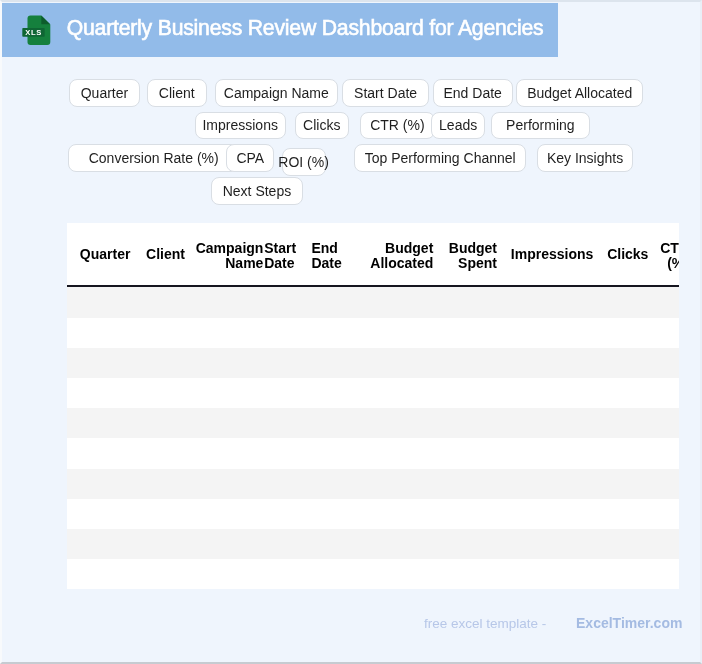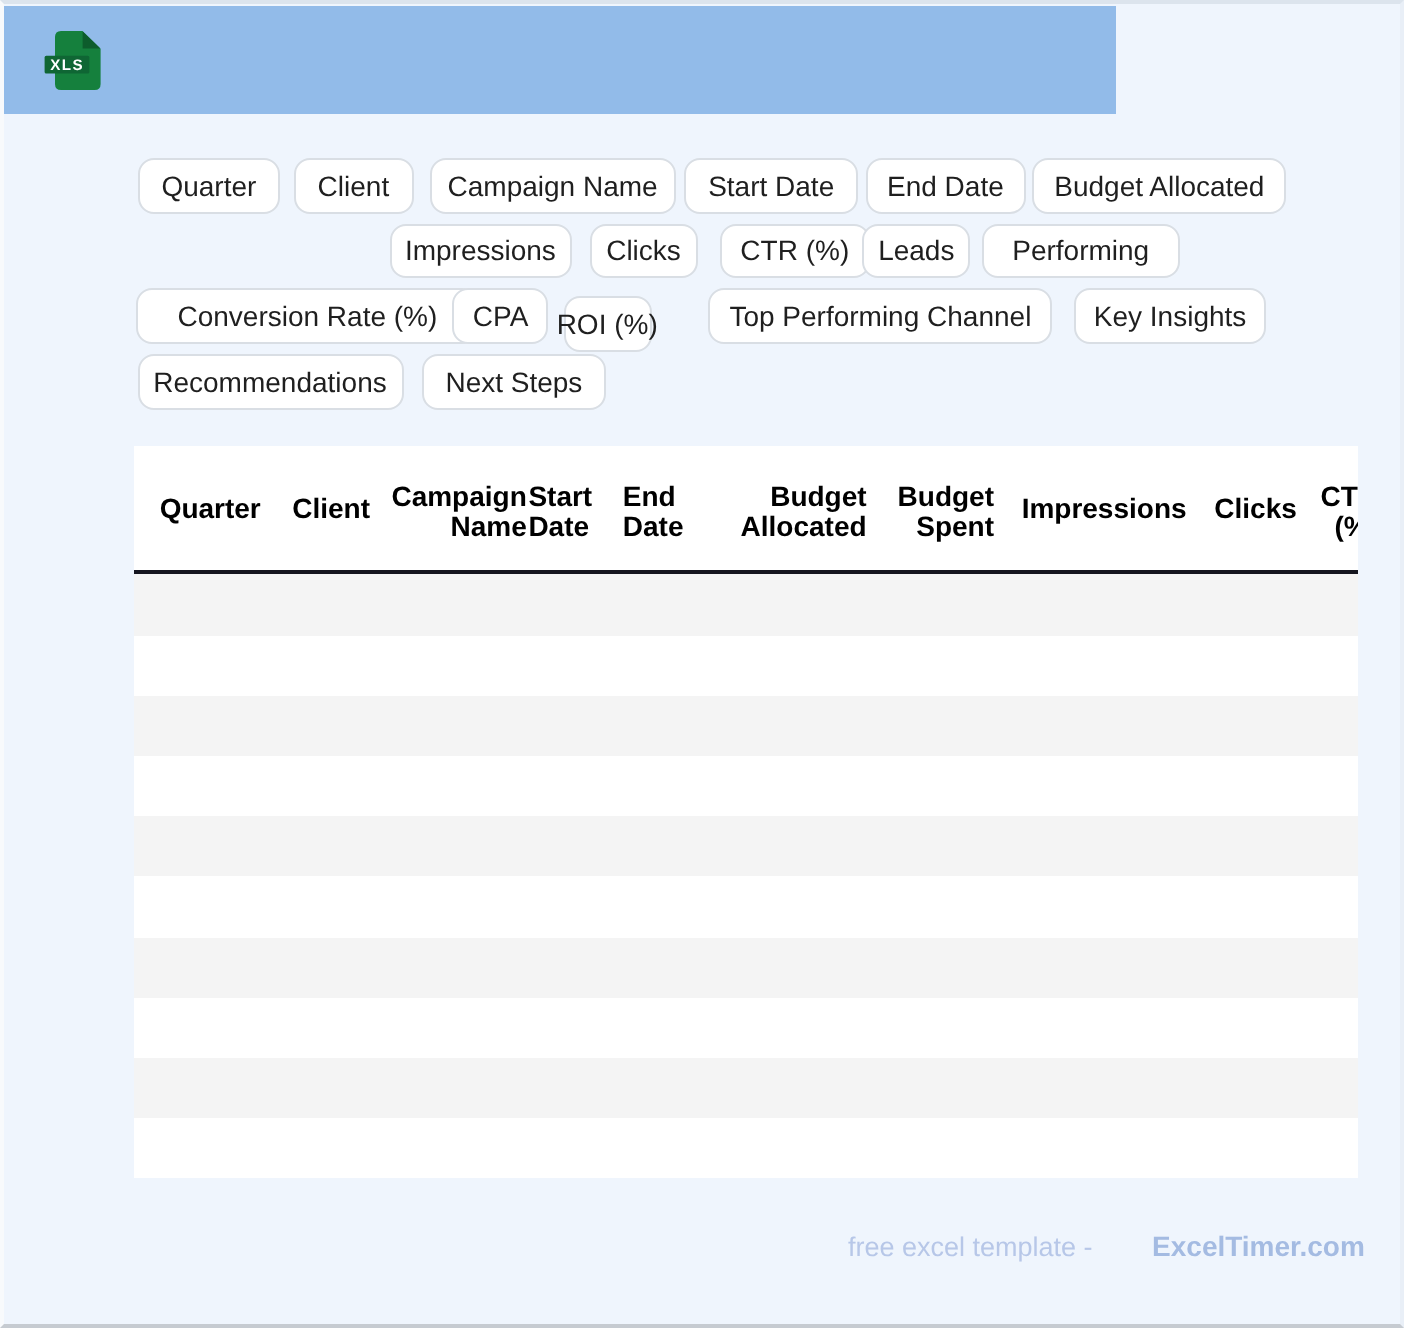--- a/index.html
+++ b/index.html
@@ -48,20 +48,21 @@
 </head>
 <body>
 <div class="page">
   <div class="topbar">
     <svg width="29" height="31" viewBox="0 0 29 31">
       <path d="M5.5 3.5 Q5.5 0.5 8.5 0.5 L19.2 0.5 L28.3 9.4 L28.3 27 Q28.3 30 25.3 30 L8.5 30 Q5.5 30 5.5 27 Z" fill="#15803d"></path>
       <path d="M19.3 0.6 L28.2 9.3 L19.3 9.3 Z" fill="#0d5c2c"></path>
       <rect x="0.3" y="12.9" width="22.4" height="8.9" rx="0.8" fill="#0f6634"></rect>
       <text x="11.6" y="19.9" fill="#ffffff" font-size="7.6" font-weight="700" font-family="Liberation Sans" letter-spacing="0.7" text-anchor="middle">XLS</text>
     </svg>
+    <div class="title">Quarterly Business Review Dashboard for Agencies</div>
   </div>
 
   <div class="chip" style="left:66.7px;top:77px;width:71.5px">Quarter</div>
   <div class="chip" style="left:144.8px;top:77px;width:59.8px">Client</div>
   <div class="chip" style="left:212.5px;top:77px;width:123.6px">Campaign Name</div>
   <div class="chip" style="left:340.1px;top:77px;width:87px">Start Date</div>
   <div class="chip" style="left:430.5px;top:77px;width:80.4px">End Date</div>
   <div class="chip" style="left:514.2px;top:77px;width:127px">Budget Allocated</div>
 
   <div class="chip" style="left:192.7px;top:109.7px;width:91px">Impressions</div>
@@ -69,21 +70,20 @@
   <div class="chip" style="left:357.9px;top:109.7px;width:75px">CTR (%)</div>
   <div class="chip" style="left:429.4px;top:109.7px;width:53.5px">Leads</div>
   <div class="chip" style="left:488.6px;top:109.7px;width:99.5px">Performing</div>
 
   <div class="chip" style="left:66.2px;top:142.4px;width:171px">Conversion Rate (%)</div>
   <div class="chip" style="left:224.1px;top:142.4px;width:48.4px">CPA</div>
   <div class="chip" style="left:279.6px;top:146px;width:44px">ROI (%)</div>
   <div class="chip" style="left:352.3px;top:142.4px;width:171.8px">Top Performing Channel</div>
   <div class="chip" style="left:534.8px;top:142.4px;width:96.5px">Key Insights</div>
 
-  <div class="chip" style="left:66.5px;top:175.1px;width:133px">Recommendations</div>
   <div class="chip" style="left:208.8px;top:175.1px;width:92.3px">Next Steps</div>
 
   <div class="tablezone">
     <div class="band"></div>
     <div class="hline"></div>
     <div class="row gray" style="top:64.1px"></div>
     <div class="row wrow" style="top:94.3px"></div>
     <div class="row gray" style="top:124.5px"></div>
     <div class="row wrow" style="top:154.7px"></div>
     <div class="row gray" style="top:184.8px"></div>

